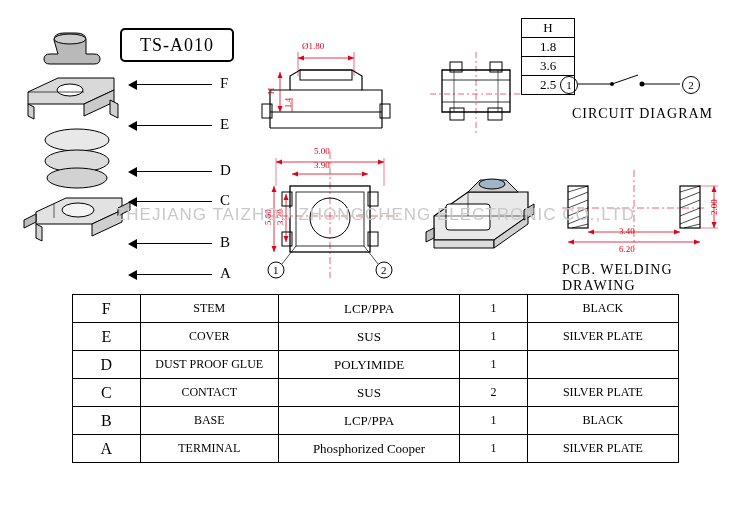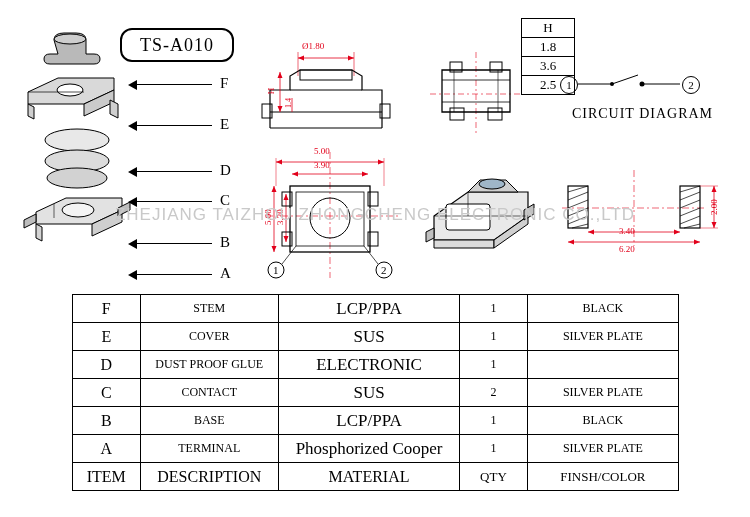--- a/index.html
+++ b/index.html
@@ -14,21 +14,21 @@
   .stage{position:absolute;left:0;top:0;width:750px;height:517px;}
 
   
   .abs{position:absolute;}
   .lbl{position:absolute;font-size:9px;line-height:10px;white-space:nowrap;}
   .lbl-red{color:#e2001a;}
 
   
   #title-box{
     position:absolute;left:120px;top:28px;width:110px;height:30px;
-    border:2px solid #000;border-radius:12px;
+    border:2px solid #000;border-radius:5px;
     display:flex;align-items:center;justify-content:center;
     font-size:18px;letter-spacing:1px;
     background:#fff;
   }
 
   
   .arrow-row{position:absolute;left:120px;width:110px;height:12px;}
   .arrow-row .shaft{position:absolute;left:14px;top:6px;height:1px;width:78px;background:#000;}
   .arrow-row .head{position:absolute;left:8px;top:1.5px;width:0;height:0;
      border-top:5px solid transparent;border-bottom:5px solid transparent;border-right:9px solid #000;}
@@ -55,21 +55,21 @@
   .wm{position:absolute;left:0;top:0;width:750px;text-align:center;color:#c9c9c9;
       font-family:"Liberation Sans",sans-serif;pointer-events:none;}
   #wm1{top:205px;font-size:17px;letter-spacing:1px;}
   #wm2{top:232px;font-size:15px;letter-spacing:0.5px;}
 
   
   #bom{position:absolute;left:72px;top:294px;width:607px;border-collapse:collapse;background:#fff;}
   #bom td{border:1px solid #000;text-align:center;font-size:12px;height:27px;padding:0;}
   #bom .c0{width:62px;font-size:16px;}
   #bom .c1{width:128px;}
-  #bom .c2{width:168px;font-size:17px;}
+  #bom .c2{width:168px;font-size:13px;}
   #bom .c3{width:62px;font-size:12px;}
   #bom .c4{width:140px;font-size:12px;}
   #bom tr.head td{font-size:16px;}
   #bom tr.head td.c2{font-size:16px;}
   #bom tr.head td.c1{font-size:16px;}
   #bom tr.head td.c3{font-size:13px;}
   #bom tr.head td.c4{font-size:13px;}
   .bom-small{font-size:10px;margin-left:39px;}
 </style>
 </head>
@@ -301,20 +301,21 @@
       <line x1="158" y1="20" x2="158" y2="62" stroke="#e2001a" stroke-width="0.8"></line>
       <polygon points="158,20 155.5,26 160.5,26" fill="#e2001a"></polygon>
       <polygon points="158,62 155.5,56 160.5,56" fill="#e2001a"></polygon>
       <line x1="144" y1="20" x2="162" y2="20" stroke="#e2001a" stroke-width="0.5"></line>
       <line x1="144" y1="62" x2="162" y2="62" stroke="#e2001a" stroke-width="0.5"></line>
     </svg>
     <div class="lbl lbl-red" style="left:63px;top:52px;margin-top:8px;">3.40</div>
     <div class="lbl lbl-red" style="left:63px;top:78px;">6.20</div>
     <div class="lbl lbl-red" style="left:150px;top:36px;transform:rotate(-90deg);">2.00</div>
   </div>
+  <div id="pcb-cap">PCB. WELDING DRAWING</div>
 
   <div class="wm" id="wm1">ZHEJIANG TAIZHOU ZHONGCHENG ELECTRONIC CO.,LTD</div>
 
   <table id="bom">
     <tbody>
         <tr>
       <td class="c0">F</td>
       <td class="c1">STEM</td>
       <td class="c2">LCP/PPA</td>
       <td class="c3">1</td>
@@ -323,21 +324,21 @@
     <tr>
       <td class="c0">E</td>
       <td class="c1">COVER</td>
       <td class="c2">SUS</td>
       <td class="c3">1</td>
       <td class="c4">SILVER PLATE</td>
     </tr>
     <tr>
       <td class="c0">D</td>
       <td class="c1 bom-small">DUST PROOF GLUE</td>
-      <td class="c2">ELECTRONIC</td>
+      <td class="c2">POLYIMIDE</td>
       <td class="c3">1</td>
       <td class="c4"></td>
     </tr>
     <tr>
       <td class="c0">C</td>
       <td class="c1">CONTACT</td>
       <td class="c2">SUS</td>
       <td class="c3">2</td>
       <td class="c4">SILVER PLATE</td>
     </tr>
@@ -348,23 +349,16 @@
       <td class="c3">1</td>
       <td class="c4">BLACK</td>
     </tr>
     <tr>
       <td class="c0">A</td>
       <td class="c1">TERMINAL</td>
       <td class="c2">Phosphorized Cooper</td>
       <td class="c3">1</td>
       <td class="c4">SILVER PLATE</td>
     </tr>
-    <tr class="head">
-      <td class="c0">ITEM</td>
-      <td class="c1">DESCRIPTION</td>
-      <td class="c2">MATERIAL</td>
-      <td class="c3">QTY</td>
-      <td class="c4">FINSH/COLOR</td>
-    </tr>
   </tbody>
     </table>
 
 </div>
 
 </body></html>

